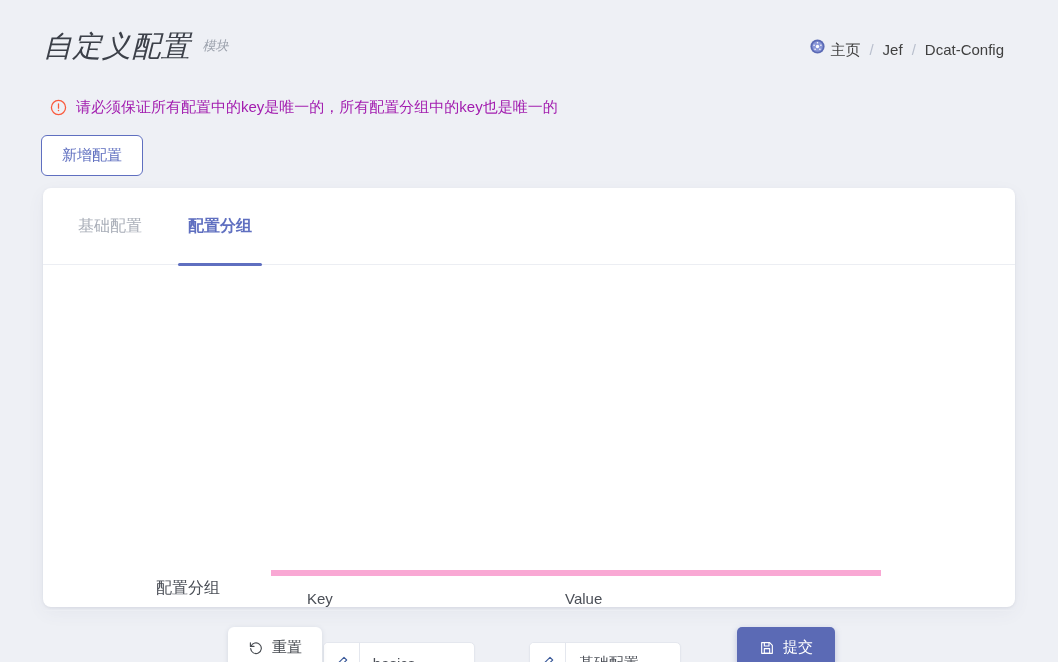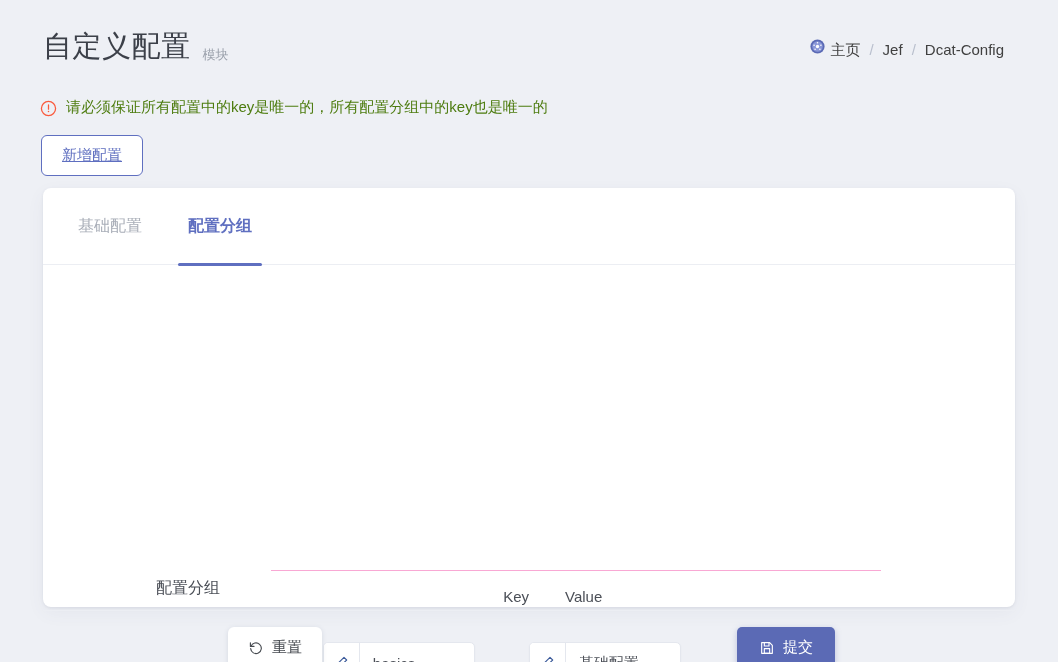--- a/index.html
+++ b/index.html
@@ -12,56 +12,56 @@
     overflow: hidden;
   }
   .page { position: relative; width: 1058px; height: 662px; }
 
   
   .header {
     position: absolute; left: 0; top: 0; width: 1058px; height: 84px;
   }
   .title-wrap {
     position: absolute; left: 43px; top: 28px;
-    display: flex; align-items: flex-end; gap: 12px;
+    display: flex; align-items: center; gap: 12px; font-style: italic;
   }
   .title {
     font-size: 29px; line-height: 36px; color: #3c4049;
     font-weight: 400; letter-spacing: .5px;
   }
   .title-sub { font-size: 13px; color: #9aa0ab; }
 
   .breadcrumb {
     position: absolute; right: 54px; top: 38px;
     display: flex; align-items: center; gap: 8px;
     font-size: 15px; color: #6b7ac4;
   }
   .breadcrumb .crumb { color: #404040; cursor: pointer; white-space: nowrap; }
   .breadcrumb .sep { color: #b9bfcd; padding: 0 1px; }
   .bc-icon { display: inline-flex; align-items: center; margin-right: 4px; }
 
   
   .warning {
-    position: absolute; left: 40px; top: 98px;
-    display: flex; align-items: flex-end; gap: 9px;
-    font-size: 15px; color: #4d7c0f;
+    position: absolute; left: 50px; top: 98px;
+    display: flex; align-items: center; gap: 9px;
+    font-size: 15px; color: #a21caf;
   }
   .warn-icon { width: 17px; height: 17px; display: inline-flex; }
 
   
   .topbuttons {
     position: absolute; left: 41px; top: 135px;
     display: flex; gap: 16px;
   }
   .btn-outline {
     height: 41px; padding: 0 20px;
     display: inline-flex; align-items: center; justify-content: center;
     border: 1px solid #5f6fc0; border-radius: 6px;
     background: #fff; color: #5f6fc0; font-size: 15px;
-    cursor: pointer; white-space: nowrap; text-decoration: underline;
+    cursor: pointer; white-space: nowrap;
   }
 
   
   .card {
     position: absolute; left: 43px; top: 188px;
     width: 972px; height: 419px;
     background: #fff; border-radius: 8px;
     box-shadow: 0 1px 3px rgba(80,90,120,.10), 0 6px 18px rgba(80,90,120,.06);
   }
 
@@ -87,23 +87,22 @@
   .field-label {
     position: absolute; left: 113px; top: 313px;
     font-size: 16px; color: #4b4f57;
   }
 
   .table {
     position: absolute; left: 228px; top: 305px; width: 610px;
   }
   .table-head {
     display: flex; height: 52px; align-items: center;
-    border-top: 1px solid #f9a8d4;
+    border-top: 6px solid #f9a8d4;
     border-bottom: 1px solid #eceef3;
-    text-align: right;
   }
   .th { font-size: 15px; color: #4b4f57; }
   .th.key { width: 258px; padding-left: 36px; }
   .th.value { padding-left: 36px; }
 
   .rows { padding-top: 18px; }
   .row {
     display: flex; align-items: center; height: 46px; gap: 0;
   }
 

